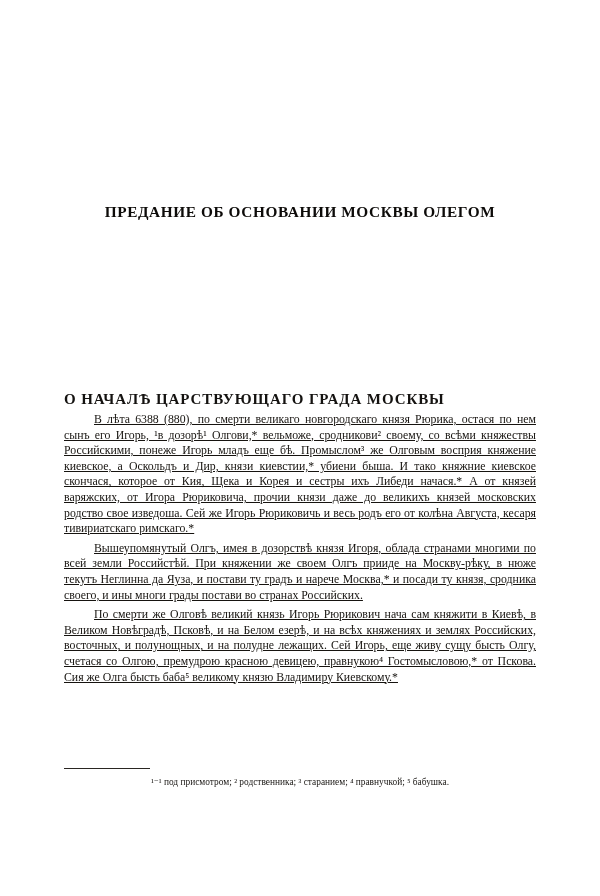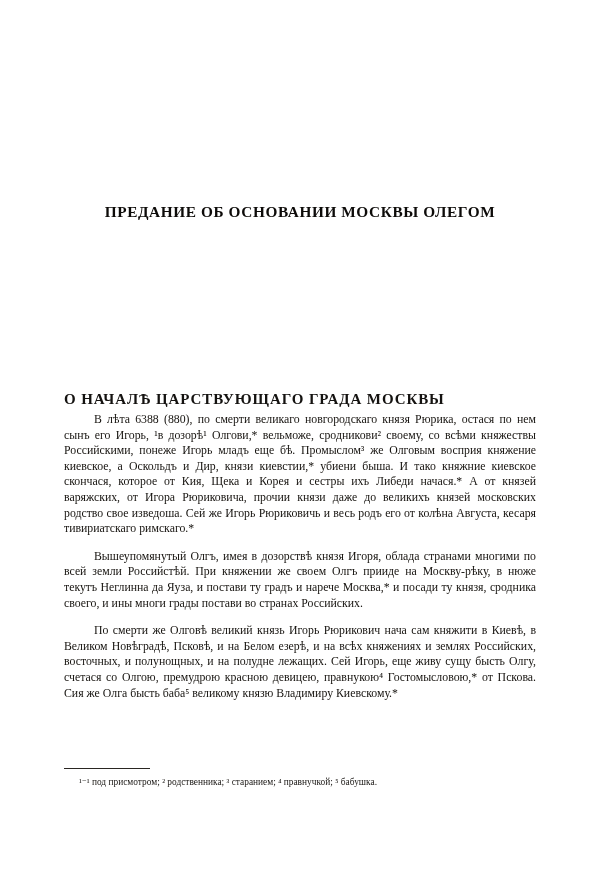--- a/index.html
+++ b/index.html
@@ -54,37 +54,39 @@
     width: 472px;
   }
   .para {
     margin: 0;
     text-indent: 30px;
     text-align: justify;
     font-size: 11.8px;
     line-height: 15.6px;
     color: #16130f;
     hyphens: manual;
+    text-decoration: underline;
   }
   .para + .para {
-    margin-top: 12px;
+    margin-top: 4px;
   }
   .footnote-rule {
     position: absolute;
     left: 64px;
     top: 768px;
     width: 86px;
     height: 0;
     border-top: 1px solid #2a2622;
   }
   .footnotes {
     position: absolute;
-    left: 79px;
+    left: 64px;
     top: 776px;
     width: 472px;
+    text-align: center;
     font-size: 9.4px;
     line-height: 13px;
     color: #1a1714;
   }
 </style>
 </head>
 <body>
 
 <div class="page">
 

